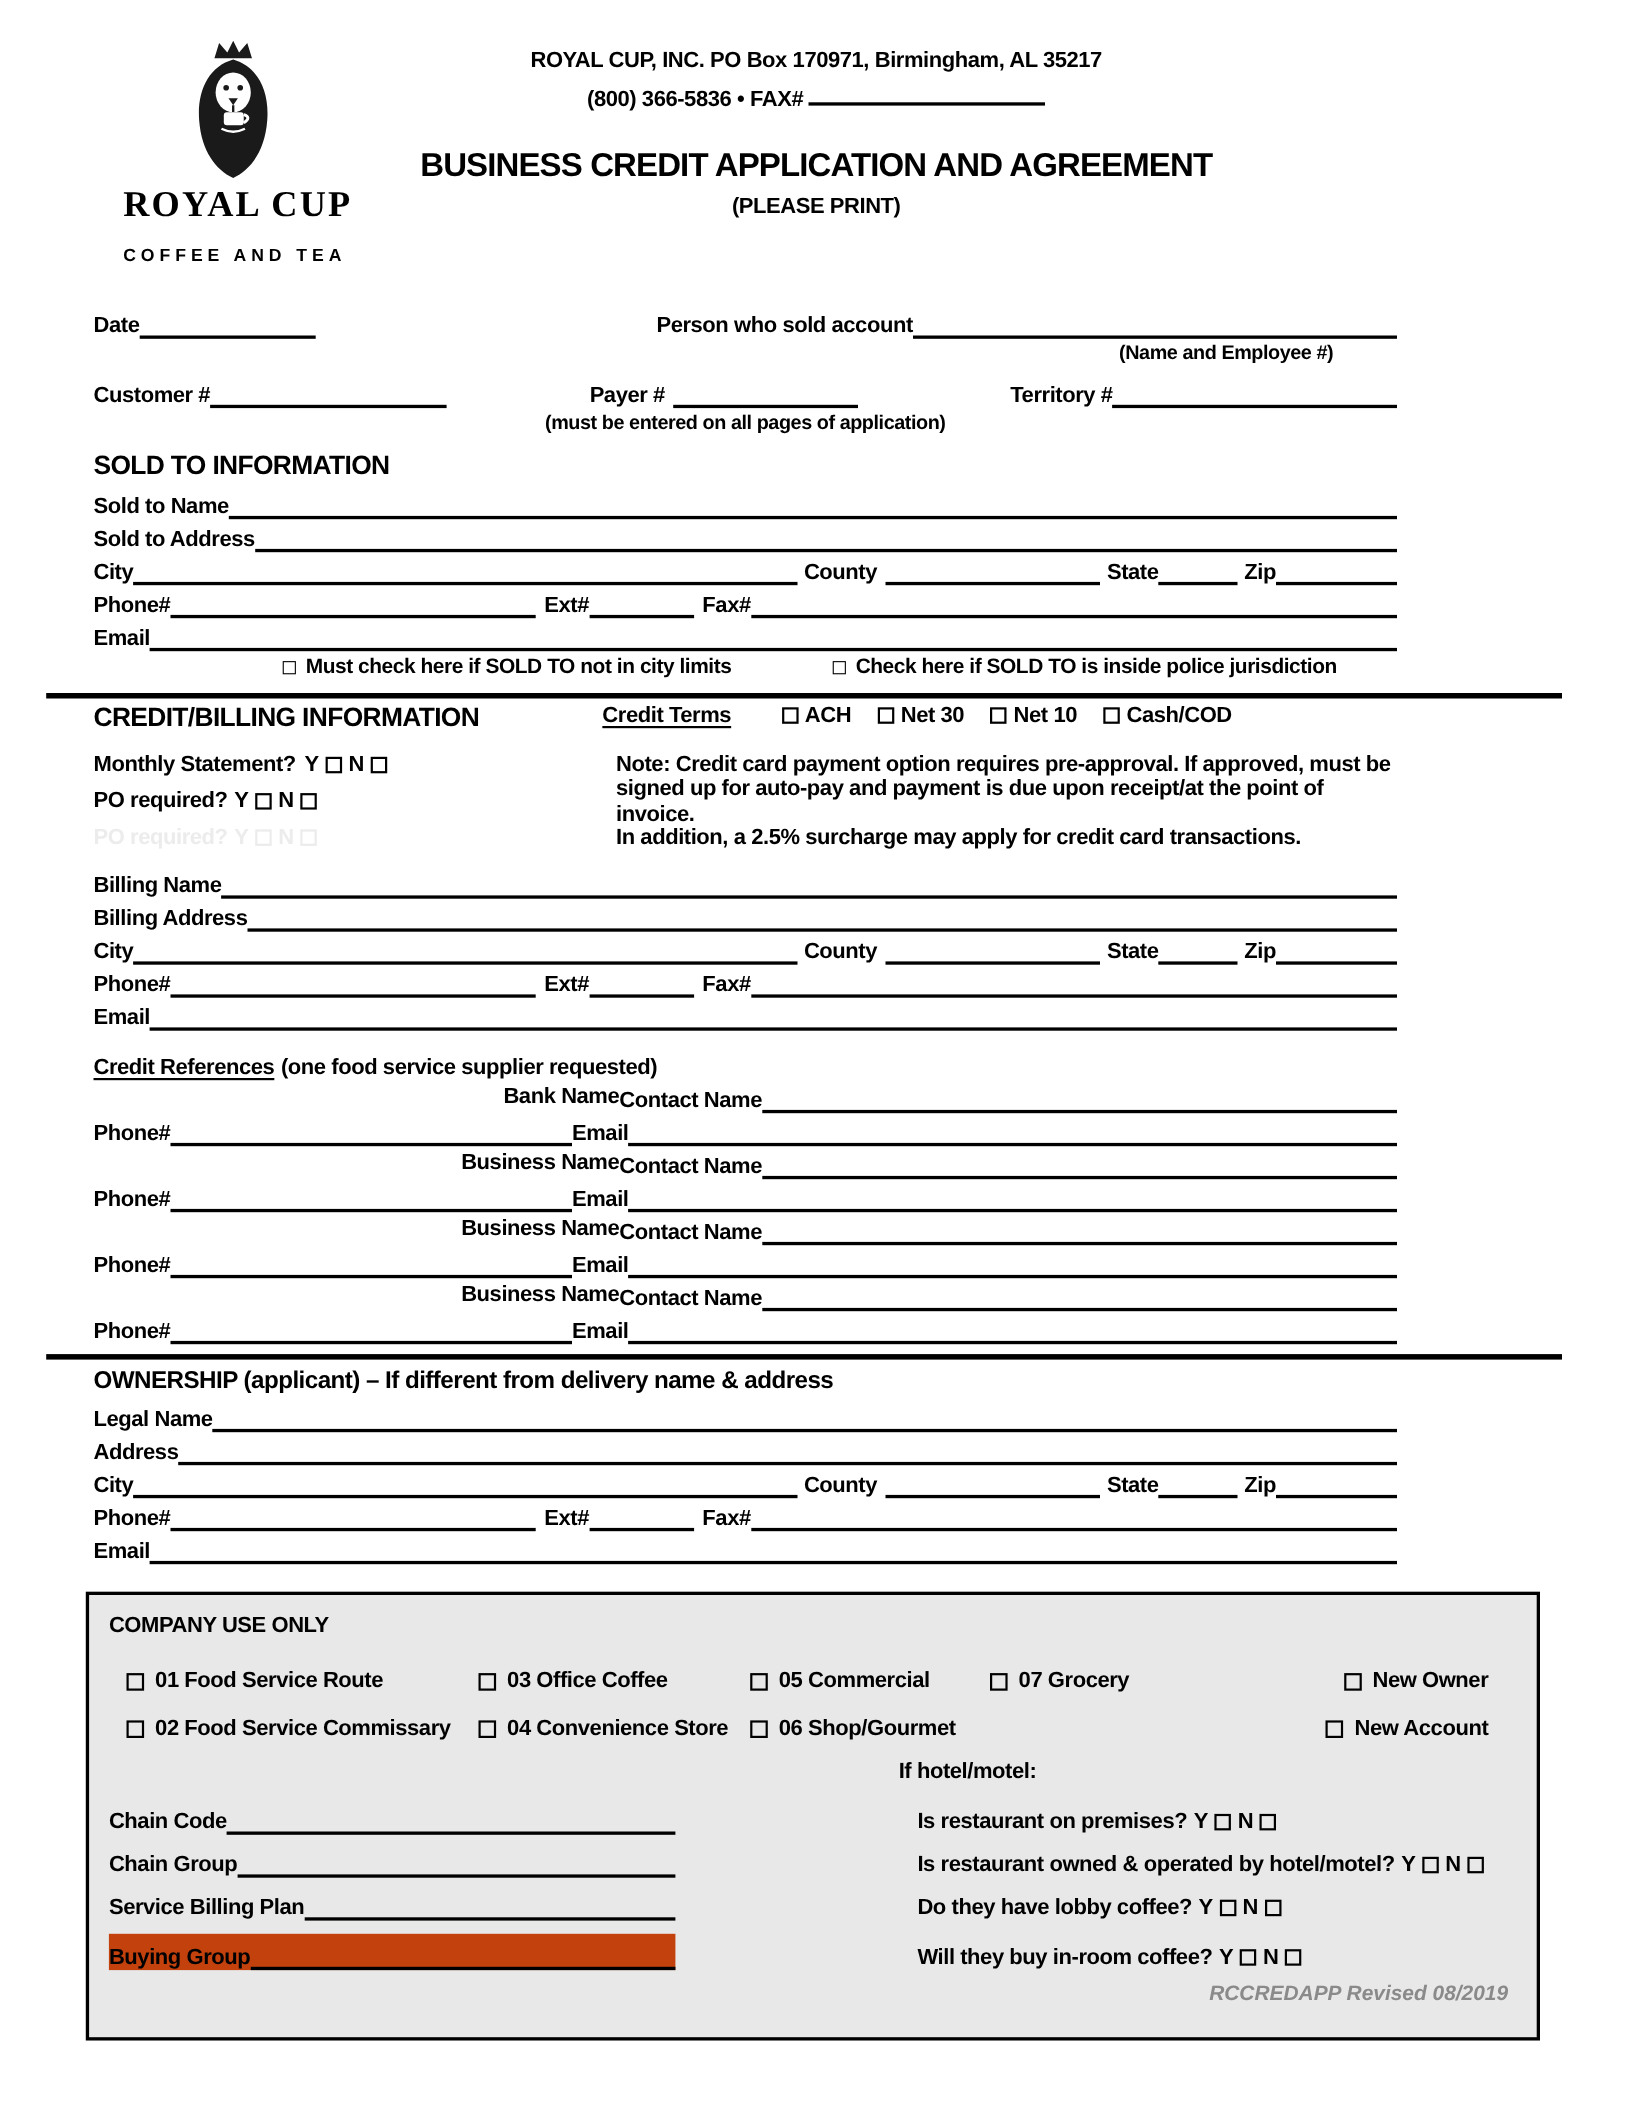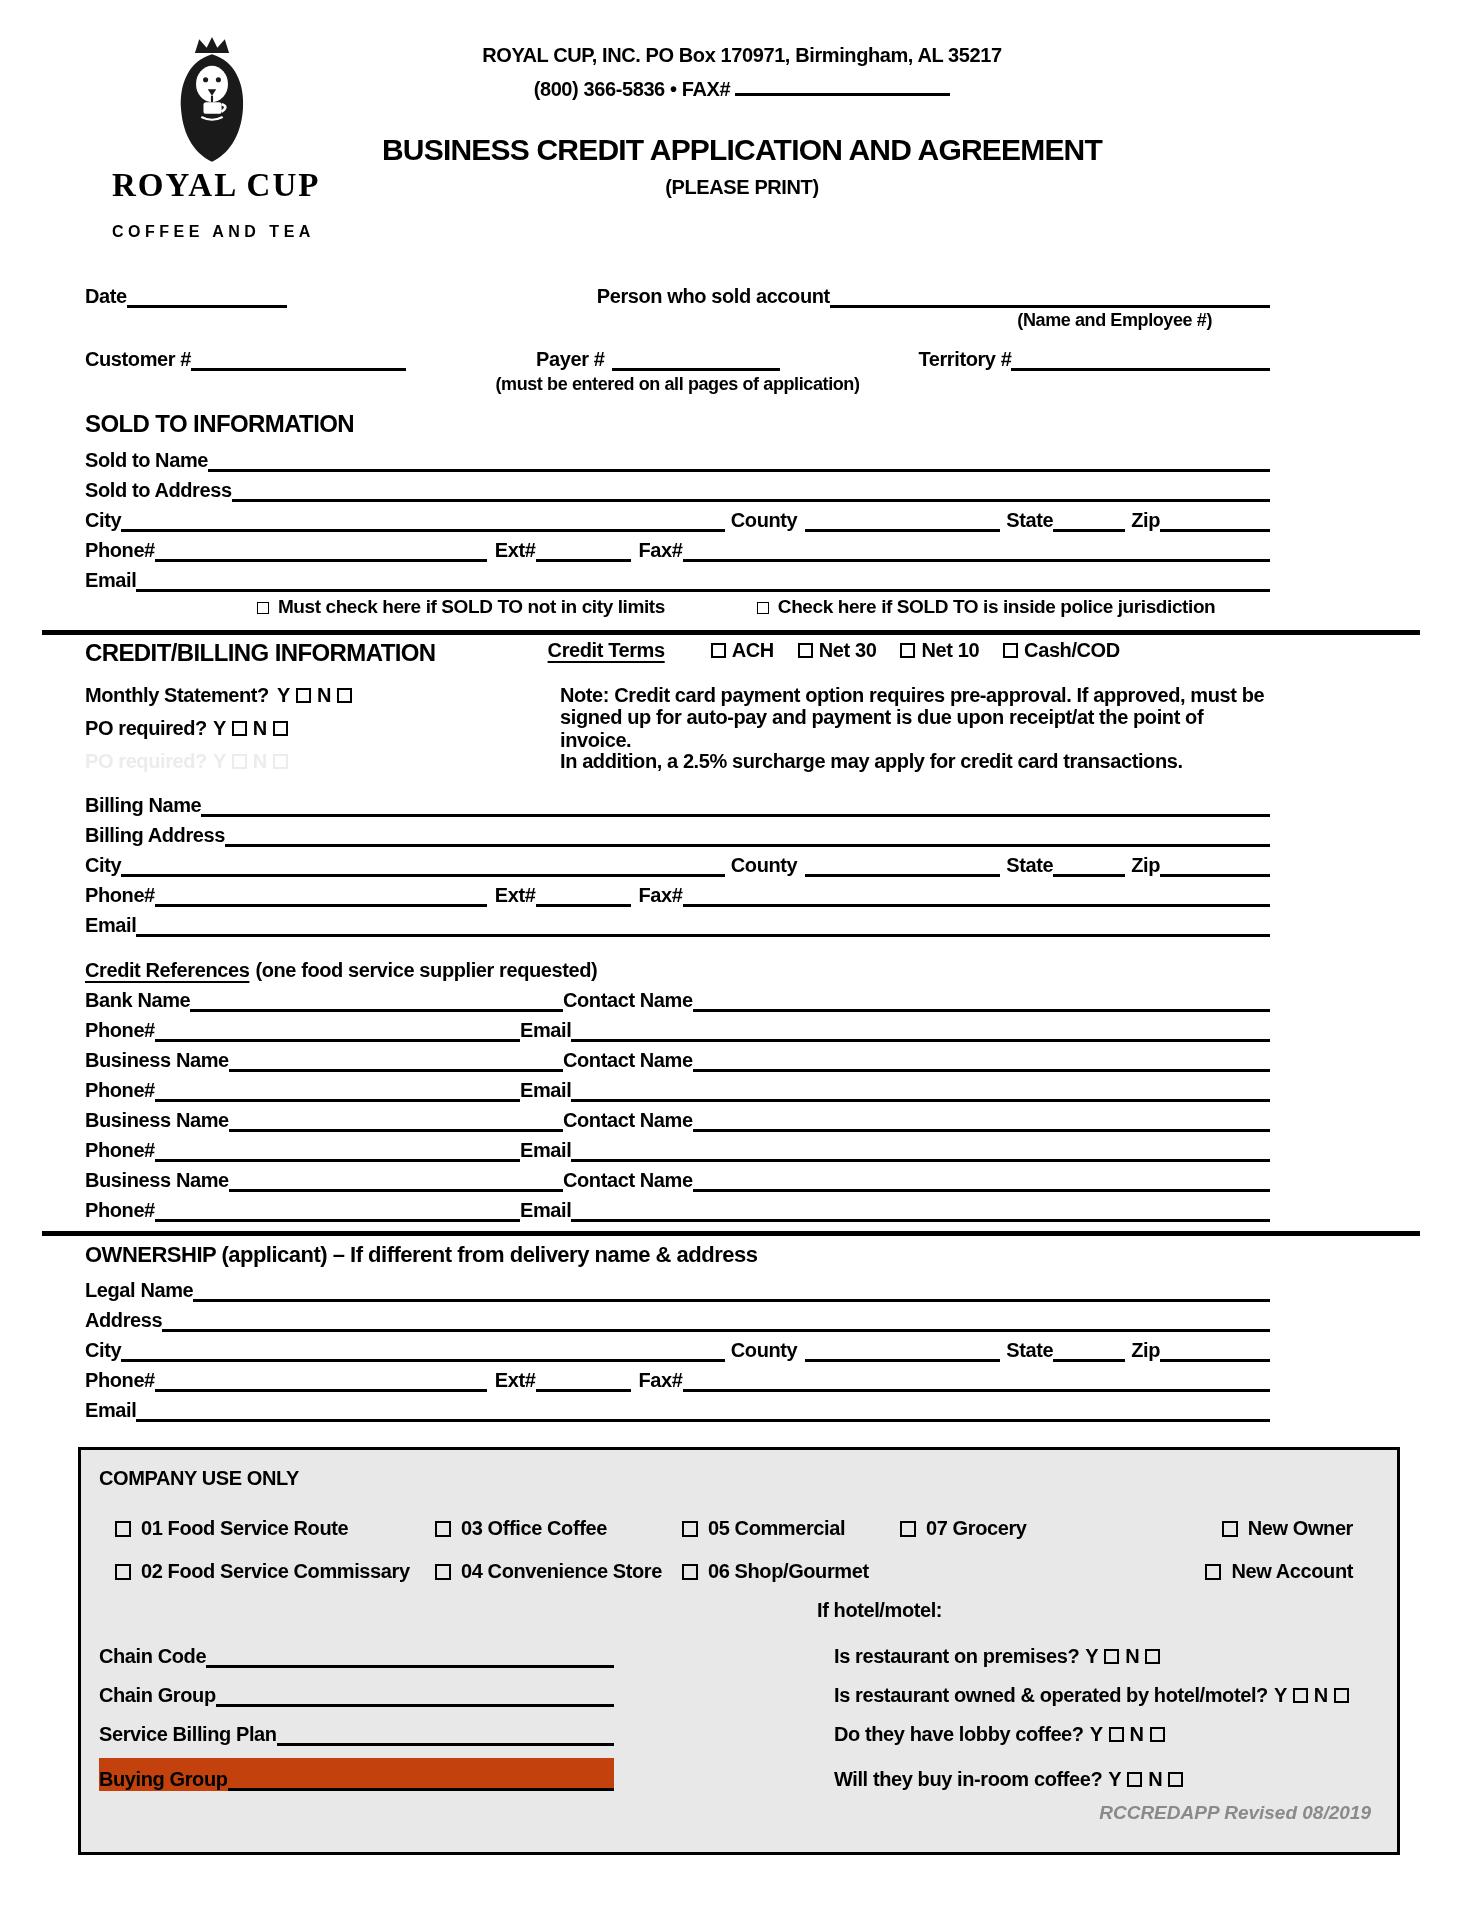--- a/index.html
+++ b/index.html
@@ -108,21 +108,21 @@
   .credit-right { flex: 1; }
   .credit-left .qrow { height: 33px; display: flex; align-items: center; gap: 2px; }
   .credit-right .note-line { height: 33px; display: flex; align-items: center; }
   .ghost { color: #ececec; }
 
   .ref-heading { height: 32px; display: flex; align-items: flex-end; }
   .ref-heading .u {
     text-decoration: underline; text-underline-offset: 4px;
   }
   .two-col { display: flex; }
-  .col-l-name { width: 478px; display: flex; align-items: flex-end; }
+  .col-l-name { width: 478px; display: flex; align-items: flex-end; flex-direction: column; }
   .col-l-phone { width: 435px; display: flex; align-items: flex-end; }
   .col-r { flex: 1; display: flex; align-items: flex-end; }
 
   .own-heading { font-size: 22px; letter-spacing: -0.5px; }
 
   
   .company-box {
     position: absolute;
     left: 78px; top: 1447px;
     width: 1322px; height: 408px;

